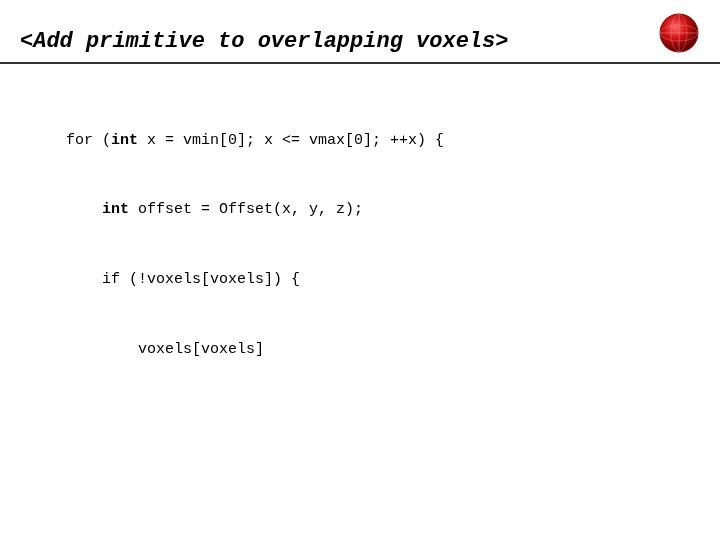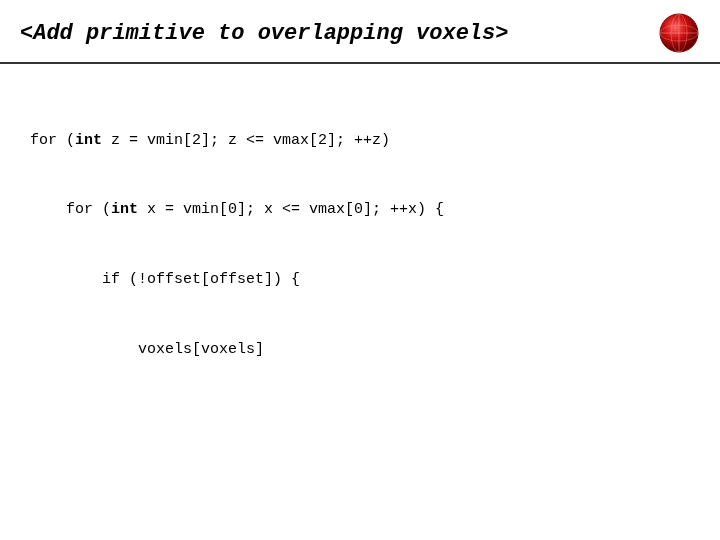--- a/index.html
+++ b/index.html
@@ -21,21 +21,21 @@
       height: 540px;
       background: #ffffff;
       position: relative;
       padding: 0;
     }
 
     .header-bar {
       background: #ffffff;
       padding: 12px 20px 8px 20px;
       display: flex;
-      align-items: center;
+      align-items: flex-end;
       justify-content: space-between;
       border-bottom: 2px solid #333;
     }
 
     .header-title {
       font-family: 'Courier New', Courier, monospace;
       font-size: 22px;
       font-weight: bold;
       font-style: italic;
       color: #000000;
@@ -83,23 +83,23 @@
 
       <line x1="2" y1="21" x2="40" y2="21" stroke="#ff9999" stroke-width="0.8" opacity="0.6"></line>
       <line x1="21" y1="2" x2="21" y2="40" stroke="#ff9999" stroke-width="0.8" opacity="0.6"></line>
       <ellipse cx="21" cy="21" rx="19" ry="8" fill="none" stroke="#ff9999" stroke-width="0.7" opacity="0.5"></ellipse>
       <ellipse cx="21" cy="21" rx="8" ry="19" fill="none" stroke="#ff9999" stroke-width="0.7" opacity="0.5"></ellipse>
     </svg>
   </div>
 
   <div class="content-area">
     <div class="code-block">
-      <span class="code-line">for (<span style="font-weight:bold">int</span> z = vmin[2]; z &lt;= vmax[2]; ++z)</span>
       <span class="code-line">    for (<span style="font-weight:bold">int</span> x = vmin[0]; x &lt;= vmax[0]; ++x) {</span>
-      <span class="code-line">        if (!offset[offset]) {</span>
+      <span class="code-line">        <span style="font-weight:bold">int</span> offset = Offset(x, y, z);</span>
+      <span class="code-line">        if (!voxels[voxels]) {</span>
       <span class="code-line">            voxels[voxels]</span>
       
       
       
       
       
       
       
     </div>
   </div>

